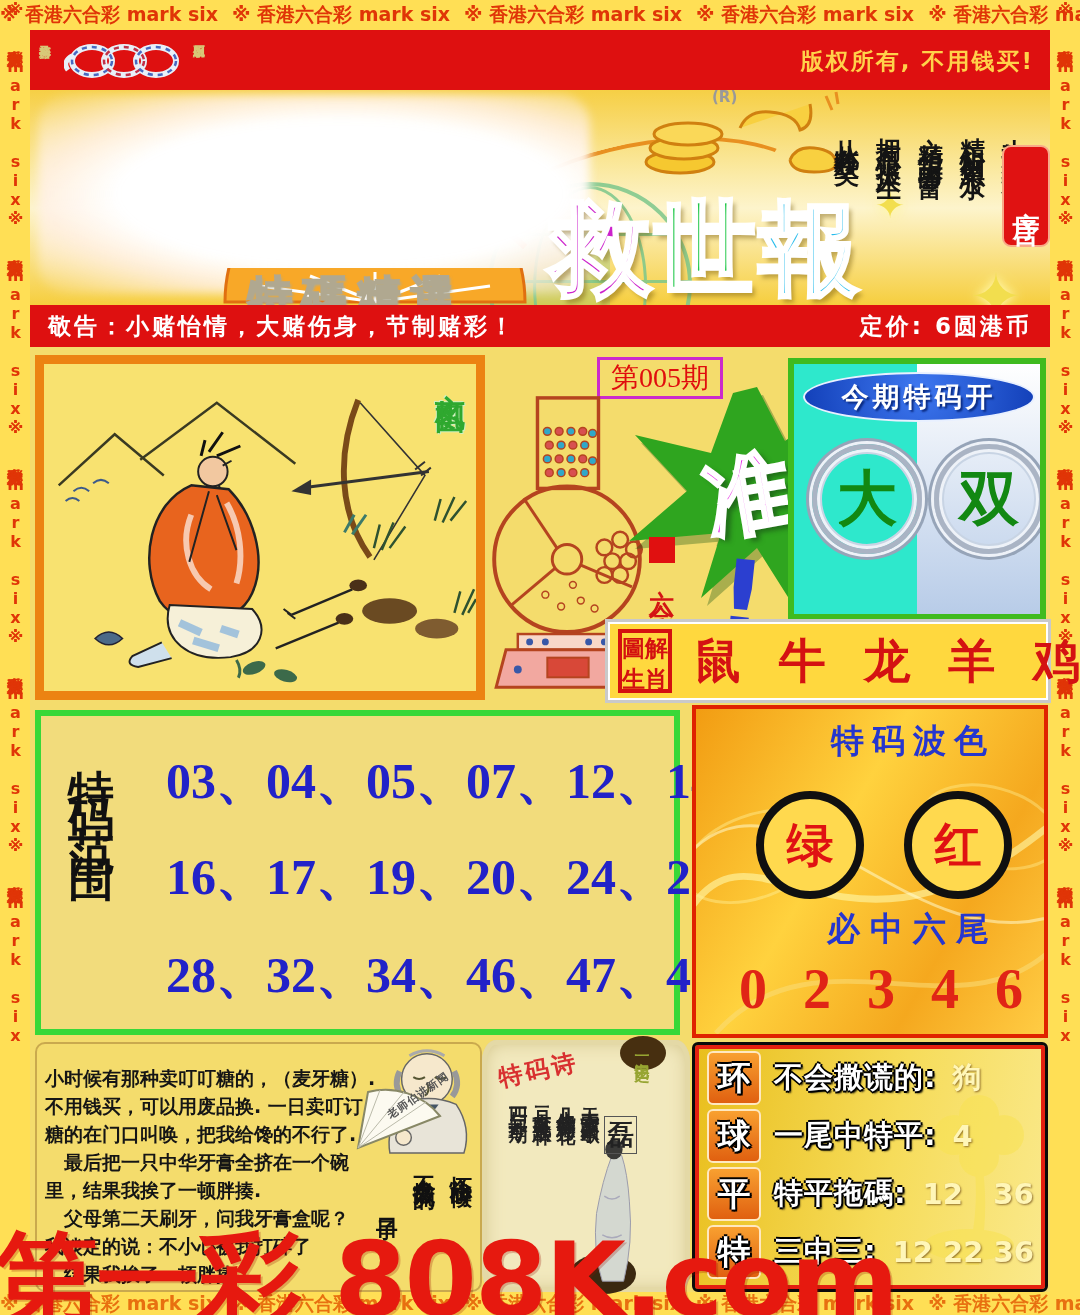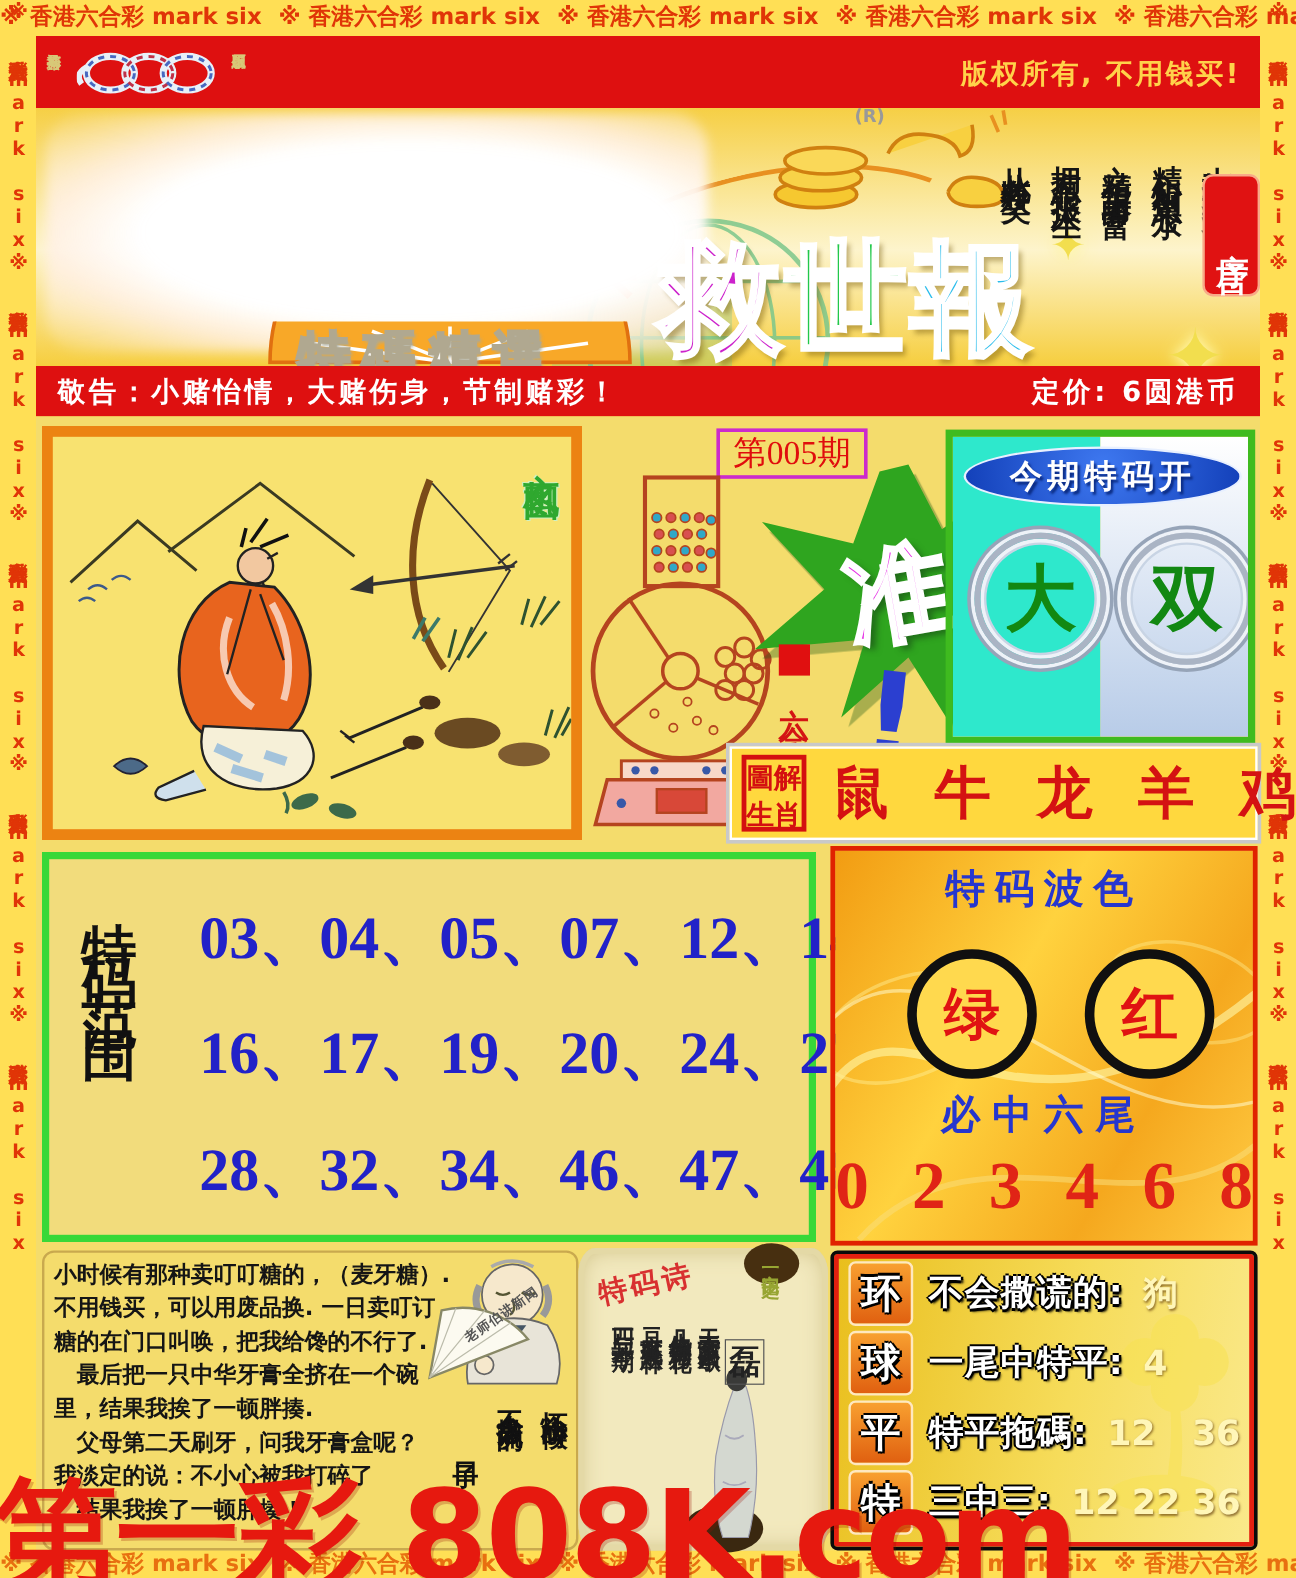--- a/index.html
+++ b/index.html
@@ -92,30 +92,30 @@
   .zvals{margin-left:22px;color:#D41212;font-size:47px;font-weight:900;font-family:"Liberation Serif",serif;word-spacing:26px;white-space:pre;}
 
   
   .range{left:35px;top:710px;width:645px;height:325px;border:6px solid #38D838;background:#F2DC7C;box-sizing:border-box;}
   .range-label{left:20px;top:16px;height:290px;font-size:46px;font-weight:900;color:#111;letter-spacing:30px;}
   .range-row{left:125px;width:505px;color:#2222C8;font-size:50px;font-weight:900;
      font-family:"Liberation Serif",serif;white-space:nowrap;}
 
   
   .wave{left:692px;top:705px;width:356px;height:333px;border:4px solid #E02200;box-sizing:border-box;
-     background:linear-gradient(120deg,#F29C12,#FFD23E 40%,#F5A81E 72%,#FFCC44);overflow:hidden;}
+     background:linear-gradient(120deg,#F29C12,#FFD23E 40%,#F5A81E 72%,#FFCC44);overflow:hidden;padding-left:43px;}
   .wave-title{width:100%;text-align:center;top:10px;color:#2636CE;font-size:33px;font-weight:900;letter-spacing:8px;}
   .wave-circle{position:absolute;width:92px;height:92px;border-radius:50%;border:8px solid #101010;background:#FFD94E;
      display:flex;align-items:center;justify-content:center;color:#E01212;font-size:47px;font-weight:900;}
   .wave-sub{width:100%;text-align:center;top:198px;color:#2636CE;font-size:33px;font-weight:900;letter-spacing:10px;}
   .wave-digits{width:100%;text-align:center;top:248px;color:#E02416;font-size:56px;font-weight:900;
      font-family:"Liberation Serif",serif;word-spacing:22px;white-space:pre;}
 
   
-  .story{left:35px;top:1042px;width:447px;height:250px;border:2px solid #C9A94E;border-radius:10px;box-sizing:border-box;padding:6px 8px;}
+  .story{left:35px;top:1042px;width:447px;height:250px;border:2px solid #C9A94E;border-radius:10px;box-sizing:border-box;padding:22px 8px;}
   .story p{margin:1px 0 5px 0;font-size:19px;font-weight:bold;color:#151515;line-height:23px;white-space:nowrap;}
   .oldman{right:2px;top:0px;width:108px;height:112px;}
   .fan-text{left:12px;top:44px;transform:rotate(-35deg);font-size:11px;font-weight:bold;color:#555;letter-spacing:1px;}
   .memory{right:4px;top:114px;display:flex;gap:7px;}
   .memory div{writing-mode:vertical-rl;text-orientation:upright;font-size:22px;font-weight:900;color:#111;letter-spacing:3px;}
   .memory div:first-child{margin-top:42px;}
 
   
   .scroll{left:482px;top:1040px;width:208px;height:252px;background:#F2E9BE;border-radius:14px/22px;
      box-shadow:inset 0 0 0 5px #E4D9A6,inset 0 0 20px #C9BA7E;}

